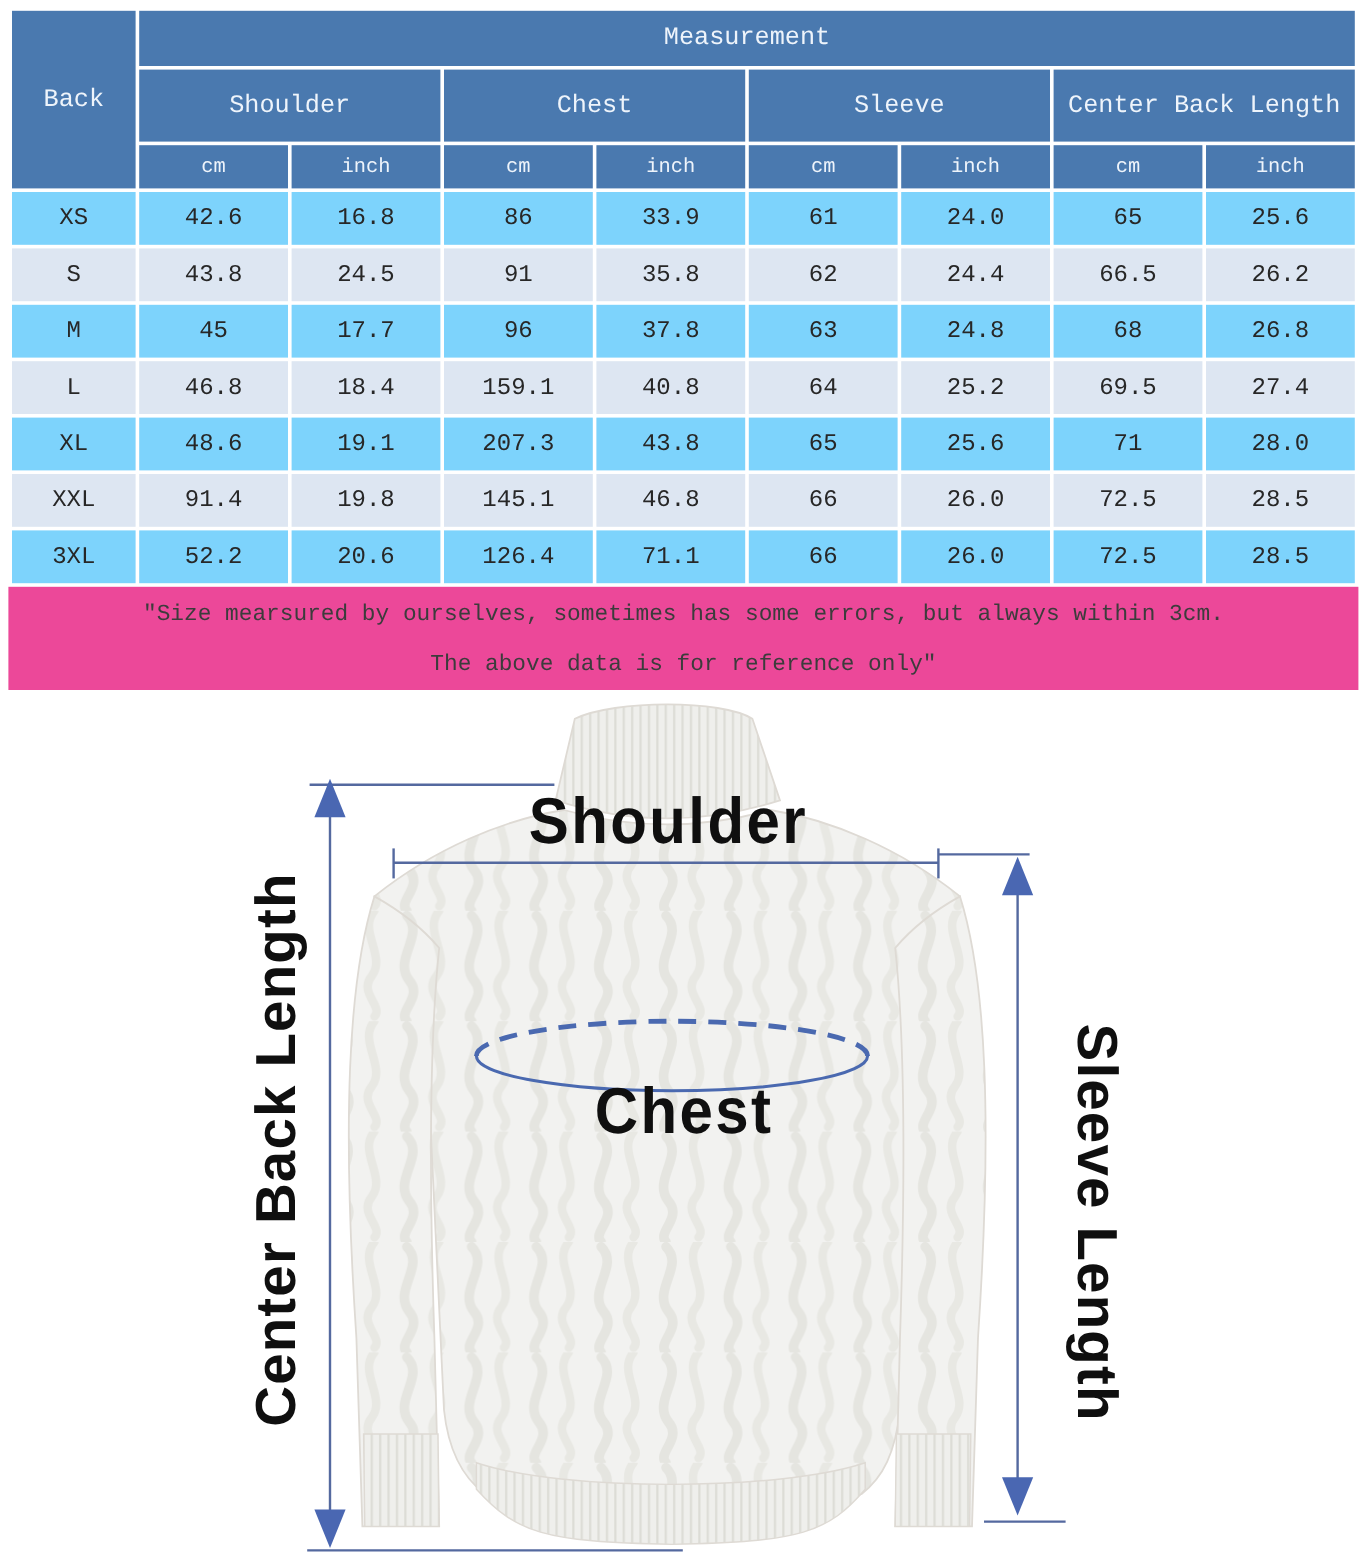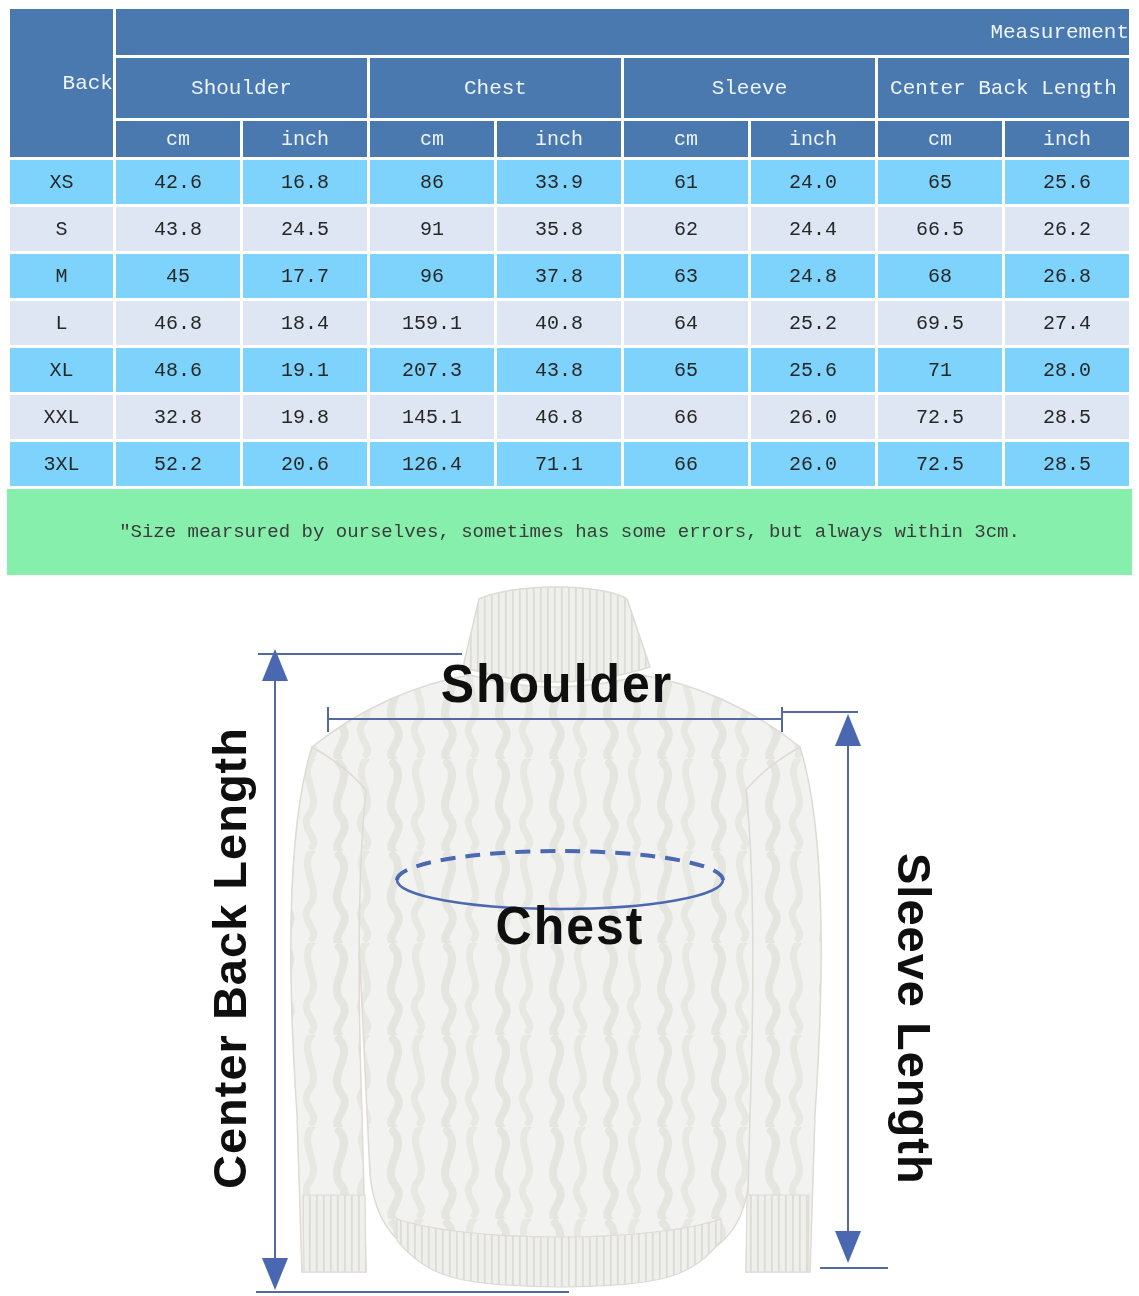--- a/index.html
+++ b/index.html
@@ -9,28 +9,28 @@
   }
   
   .table-wrap{padding:6px 7px 0 7px;}
   table.size-chart{
     width:100%;border-collapse:separate;border-spacing:3px;table-layout:fixed;
   }
   table.size-chart th, table.size-chart td{
     text-align:center;vertical-align:middle;padding:0;font-weight:normal;
   }
   .hdr{background:#4a79af;color:#eef4fb;font-size:21px;}
-  tr.hrow1 th{height:46px;font-size:21px;text-align:right;}
+  tr.hrow1 th{height:46px;font-size:21px;}
   tr.hrow2 th{height:60px;font-size:21px;}
-  tr.hrow3 th{height:36px;font-size:20px;}
+  tr.hrow3 th{height:36px;font-size:17px;}
   tr.drow td{height:44px;font-size:20px;color:#272727;}
   tr.drow.dark td{background:#7dd3fc;}
   tr.drow.light td{background:#dde6f2;}
   .note{
-    margin:0 7px;background:#86efac;height:86px;
+    margin:0 7px;background:#ec4899;height:86px;
     display:flex;flex-direction:column;justify-content:center;gap:19px;
     font-size:19px;color:#3c3c3c;text-align:center;letter-spacing:0px;
   }
   
   .figure{position:relative;height:721px;background:#ffffff;}
   .figure svg{position:absolute;left:0;top:0;}
   .lbl{
     position:absolute;font-family:"Liberation Sans","DejaVu Sans",sans-serif;
     font-weight:800;color:#0f0f0f;white-space:nowrap;line-height:1;
   }
@@ -129,21 +129,21 @@
         <td>19.1</td>
         <td>207.3</td>
         <td>43.8</td>
         <td>65</td>
         <td>25.6</td>
         <td>71</td>
         <td>28.0</td>
       </tr>
       <tr class="drow light">
         <td>XXL</td>
-        <td>32.8</td>
+        <td>91.4</td>
         <td>19.8</td>
         <td>145.1</td>
         <td>46.8</td>
         <td>66</td>
         <td>26.0</td>
         <td>72.5</td>
         <td>28.5</td>
       </tr>
       <tr class="drow dark">
         <td>3XL</td>
@@ -155,20 +155,21 @@
         <td>26.0</td>
         <td>72.5</td>
         <td>28.5</td>
       </tr>
     </tbody>
       </table>
   </div>
 
   <div class="note">
     <div>″Size mearsured by ourselves, sometimes has some errors, but always within 3cm.</div>
+    <div>The above data is for reference only″</div>
   </div>
 
   <div class="figure">
     <svg width="1139" height="721" viewBox="0 0 1139 721">
       <defs>
         <pattern id="rib" width="7" height="12" patternUnits="userSpaceOnUse">
           <rect width="7" height="12" fill="#efefec"></rect>
           <line x1="1.8" y1="0" x2="1.8" y2="12" stroke="#dcdcd6" stroke-width="1.8"></line>
         </pattern>
         <pattern id="cable" width="54" height="92" patternUnits="userSpaceOnUse">

